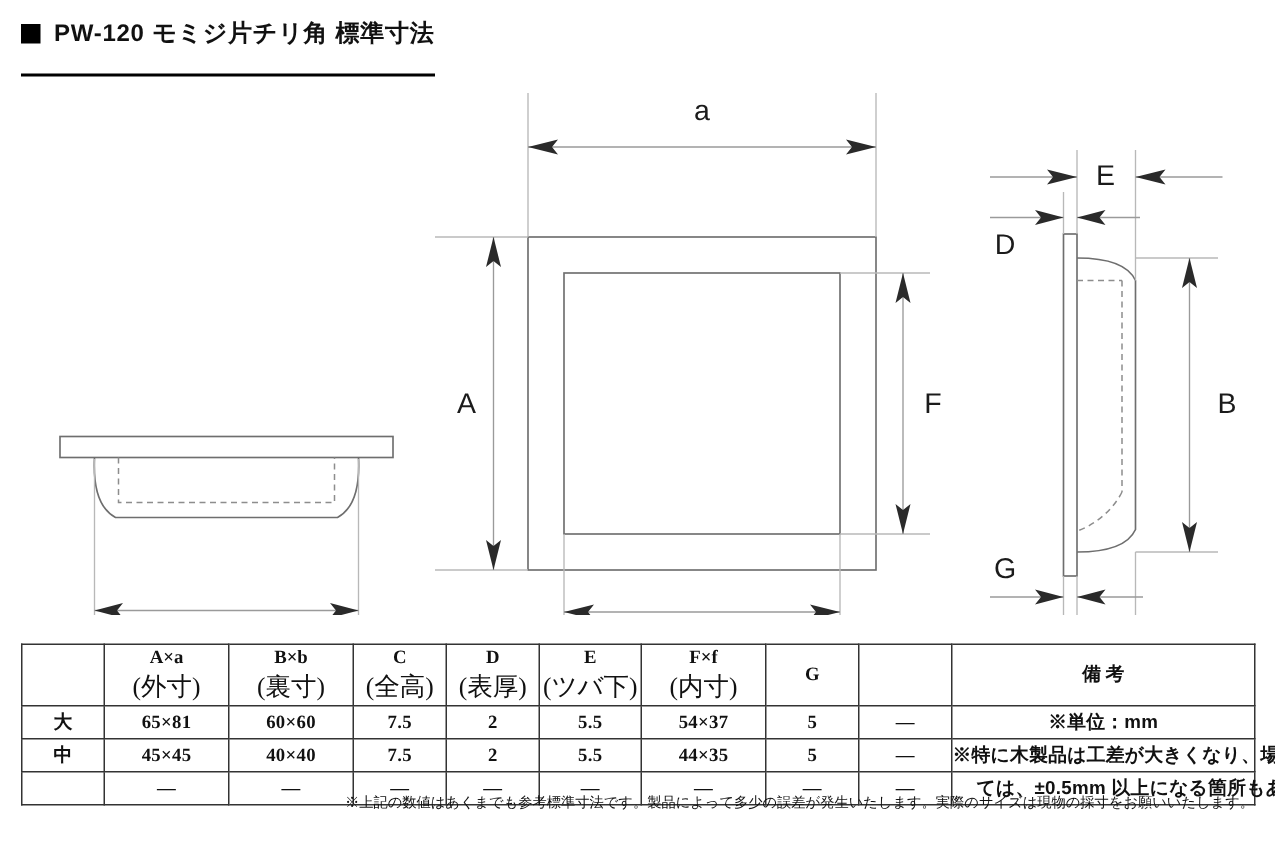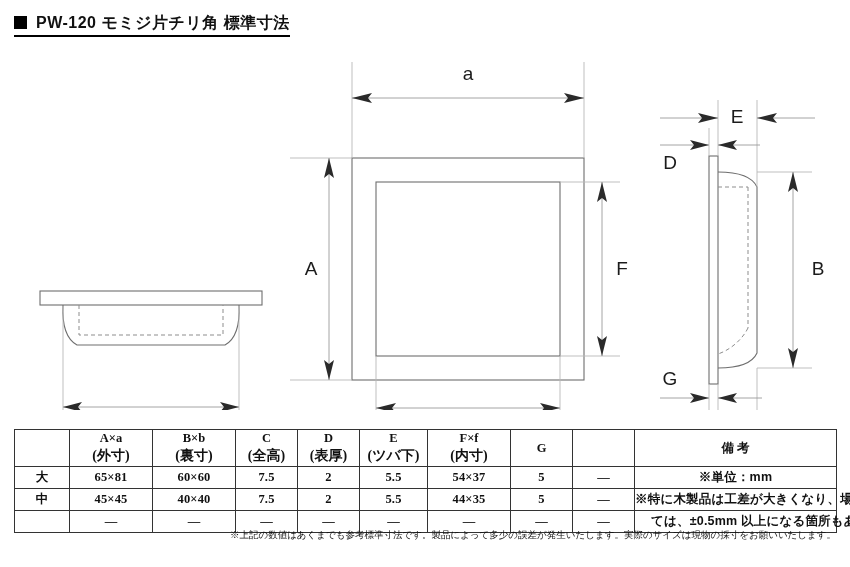--- a/index.html
+++ b/index.html
@@ -18,21 +18,21 @@
 
   
   #title-bar {
     position: absolute;
     left: 14px;
     top: 14px;
     display: flex;
     align-items: center;
     gap: 9px;
     border-bottom: 2px solid #000000;
-    padding-bottom: 3px;
+    padding-bottom: 17px;
   }
   #title-square {
     width: 13px;
     height: 13px;
     background: #000000;
     display: inline-block;
     flex: 0 0 auto;
   }
   #title-text {
     font-size: 16px;
@@ -73,22 +73,22 @@
     color: #111111;
     padding: 0;
   }
   table.spec thead th {
     height: 36px;
     font-weight: 700;
     line-height: 1.35;
   }
   table.spec thead th .sub {
     display: block;
-    font-size: 14px;
-    font-weight: 700;
+    font-size: 17px;
+    font-weight: 400;
   }
   table.spec tbody td {
     height: 21px;
     font-weight: 700;
     letter-spacing: 0.2px;
   }
   td.remark-cell {
     text-align: left;
     vertical-align: middle;
     padding: 0 5px;

